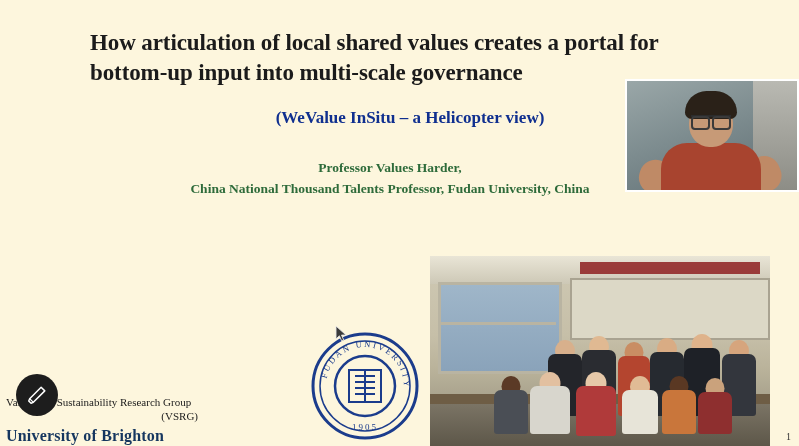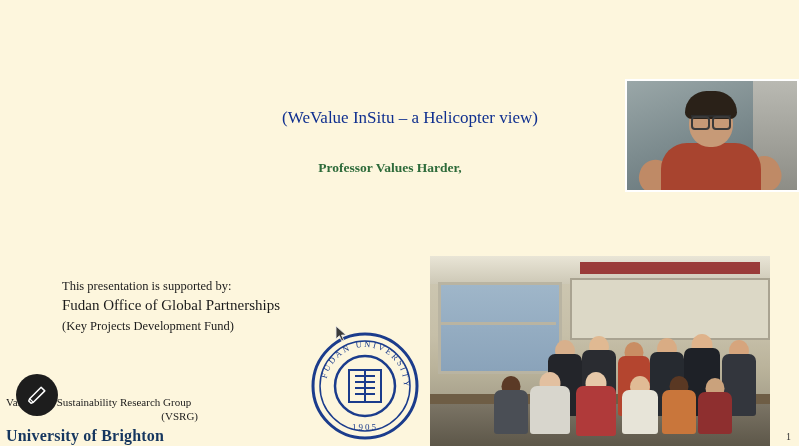--- a/index.html
+++ b/index.html
@@ -30,21 +30,21 @@
     letter-spacing: -0.1px;
   }
   .slide-subtitle {
     position: absolute;
     left: 90px;
     top: 108px;
     width: 640px;
     text-align: center;
     font-family: "Liberation Serif", serif;
     font-size: 17px;
-    font-weight: normal;
+    font-weight: bold;
     color: #0f2f8f;
   }
   .presenter {
     position: absolute;
     left: 80px;
     top: 158px;
     width: 620px;
     text-align: center;
     font-family: "Liberation Serif", serif;
     font-size: 13.5px;
@@ -221,32 +221,29 @@
     width:0; height:0;
     pointer-events:none;
   }
   .cursor svg { display:block; }
 </style>
 </head>
 <body>
 
 <div id="screen">
 
+  <div class="slide-title">How articulation of local shared values creates a portal for bottom-up input into multi-scale governance</div>
 
   <div class="slide-subtitle">(WeValue InSitu – a Helicopter view)</div>
 
   <div class="presenter">
     <div>Professor Values Harder,</div>
-  </div>
-
-  <div class="support-block">
-    <div class="support-line-1">This presentation is supported by:</div>
-    <div class="support-line-2">Fudan Office of Global Partnerships</div>
-    <div class="support-line-3">(Key Projects Development Fund)</div>
-  </div>
+    <div>China National Thousand Talents Professor, Fudan University, China</div>
+  </div>
+
 
   <div class="seal">
     <svg width="108" height="108" viewBox="0 0 108 108">
       <circle cx="54" cy="54" r="52" fill="none" stroke="#1b3c8c" stroke-width="3"></circle>
       <circle cx="54" cy="54" r="45" fill="none" stroke="#1b3c8c" stroke-width="1.5"></circle>
       <circle cx="54" cy="54" r="30" fill="none" stroke="#1b3c8c" stroke-width="2.5"></circle>
       <rect x="38" y="38" width="32" height="32" fill="none" stroke="#1b3c8c" stroke-width="2"></rect>
       <path d="M44 44 h20 M44 50 h20 M44 56 h20 M44 62 h20" stroke="#1b3c8c" stroke-width="2" fill="none"></path>
       <path d="M54 38 v32" stroke="#1b3c8c" stroke-width="2"></path>
       <path id="sealTop" d="M 54 54 m -39,0 a 39,39 0 1,1 78,0" fill="none"></path>

